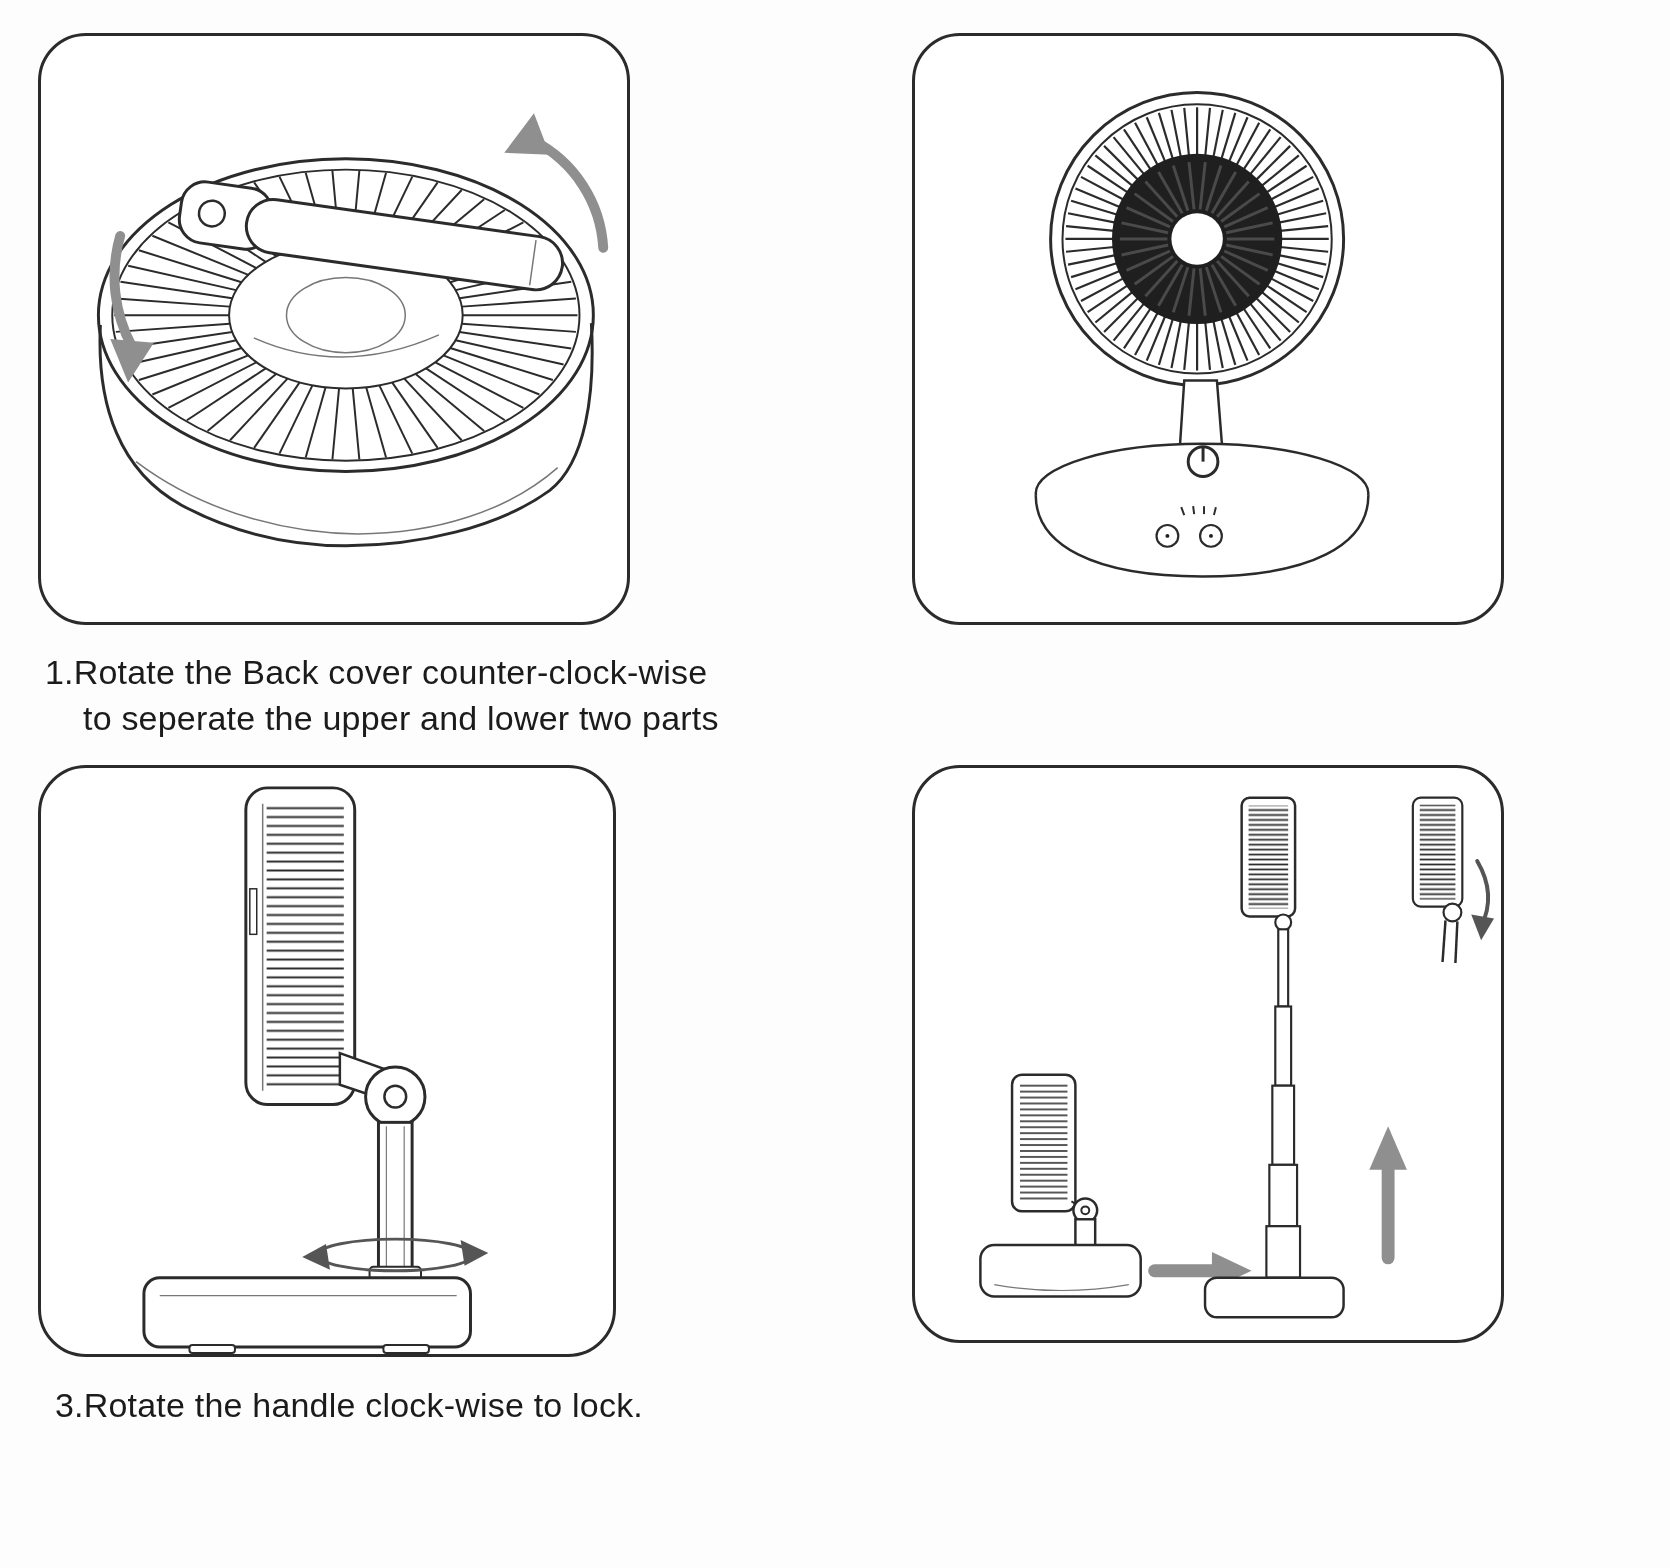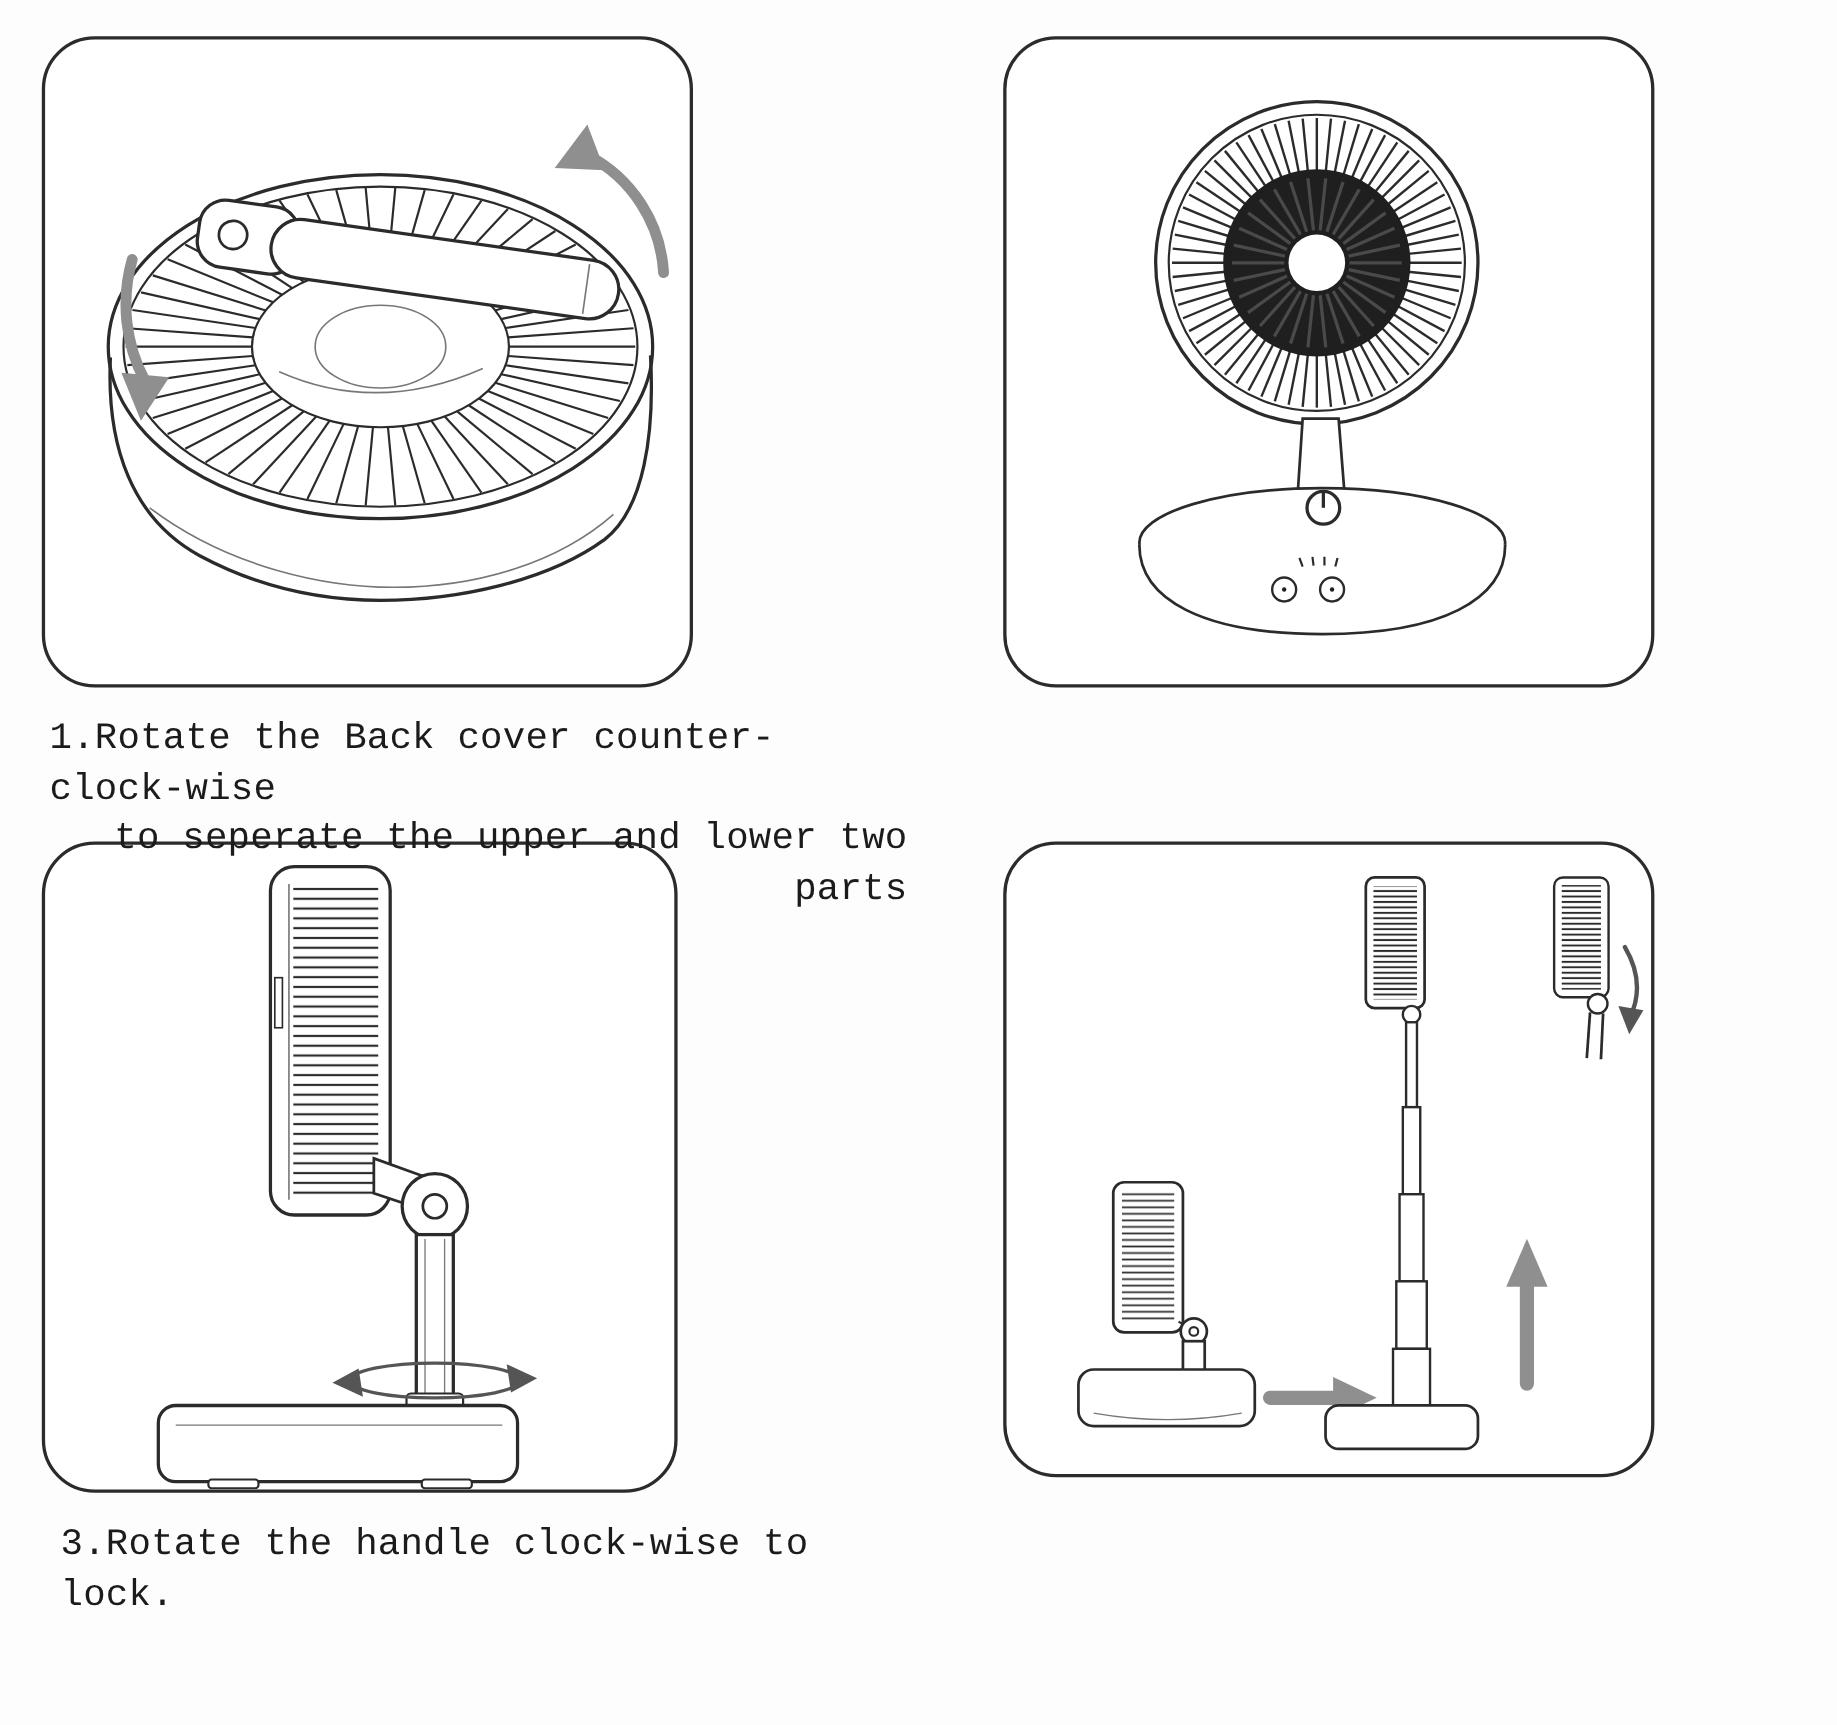--- a/index.html
+++ b/index.html
@@ -21,22 +21,22 @@
   .p2{left:912px;top:33px;width:592px;height:592px;}
   .p3{left:38px;top:765px;width:578px;height:592px;}
   .p4{left:912px;top:765px;width:592px;height:578px;}
   .caption{
     position:absolute;
     font-size:34px;
     line-height:1.34;
     color:#1b1b1b;
     letter-spacing:.2px;
   }
-  .cap-line{white-space:pre-wrap;font-family:Liberation Mono, monospace;}
-  .cap-line2{margin-left:38px;text-align:right;}
+  .cap-line{white-space:pre-wrap;}
+  .cap-line2{margin-left:38px;}
   .c1{left:45px;top:650px;width:780px;}
   .c2{left:915px;top:645px;width:720px;}
   .c3{left:55px;top:1383px;width:740px;}
   .c4{left:920px;top:1370px;width:720px;}
   
   .s  {stroke:#2b2b2b;fill:none;}
   .sw {stroke:#2b2b2b;fill:#ffffff;}
   .dk {fill:#1f1f1f;stroke:none;}
   .wh {fill:#ffffff;stroke:none;}
   .gy {fill:#8f8f8f;stroke:none;}

